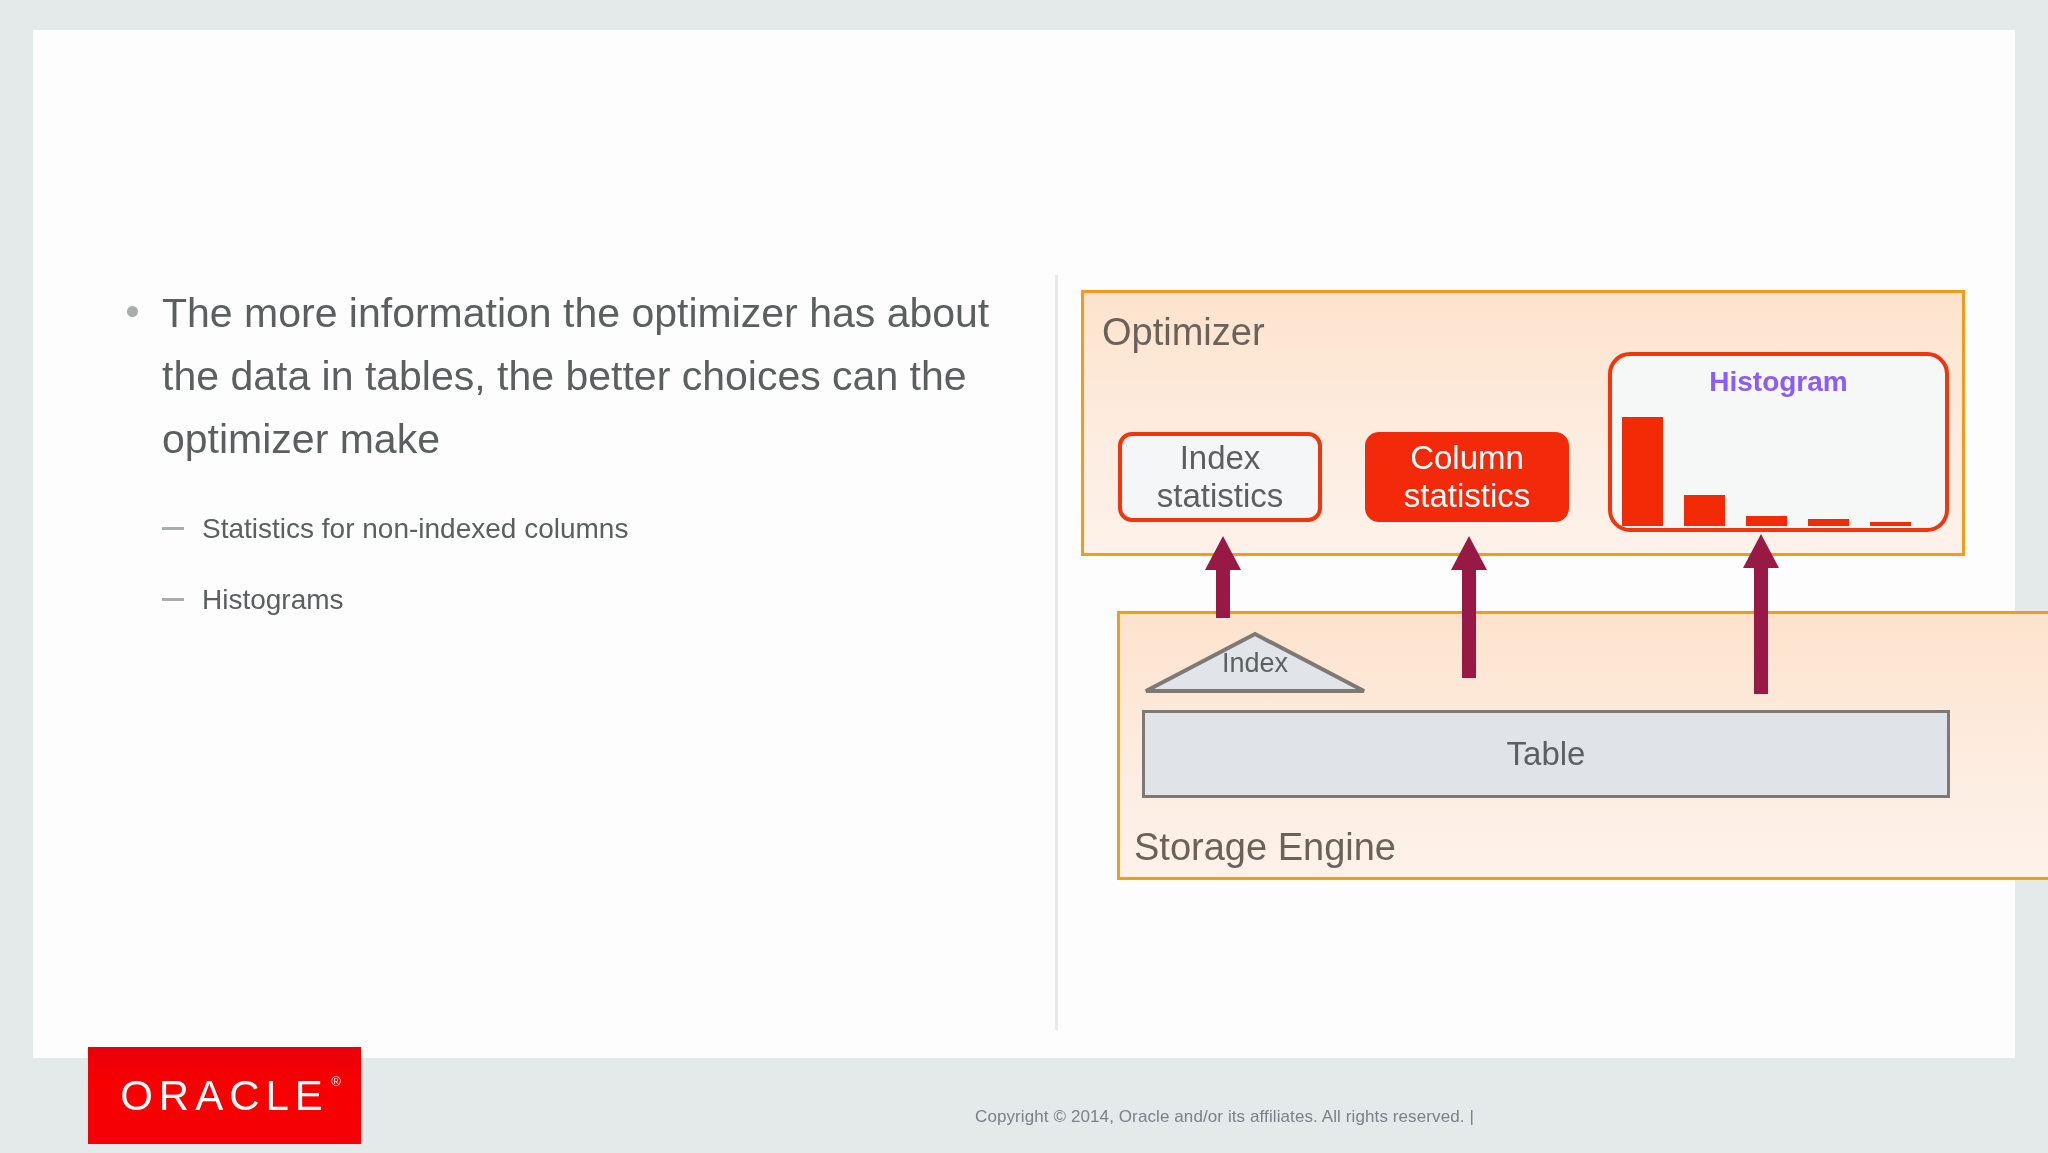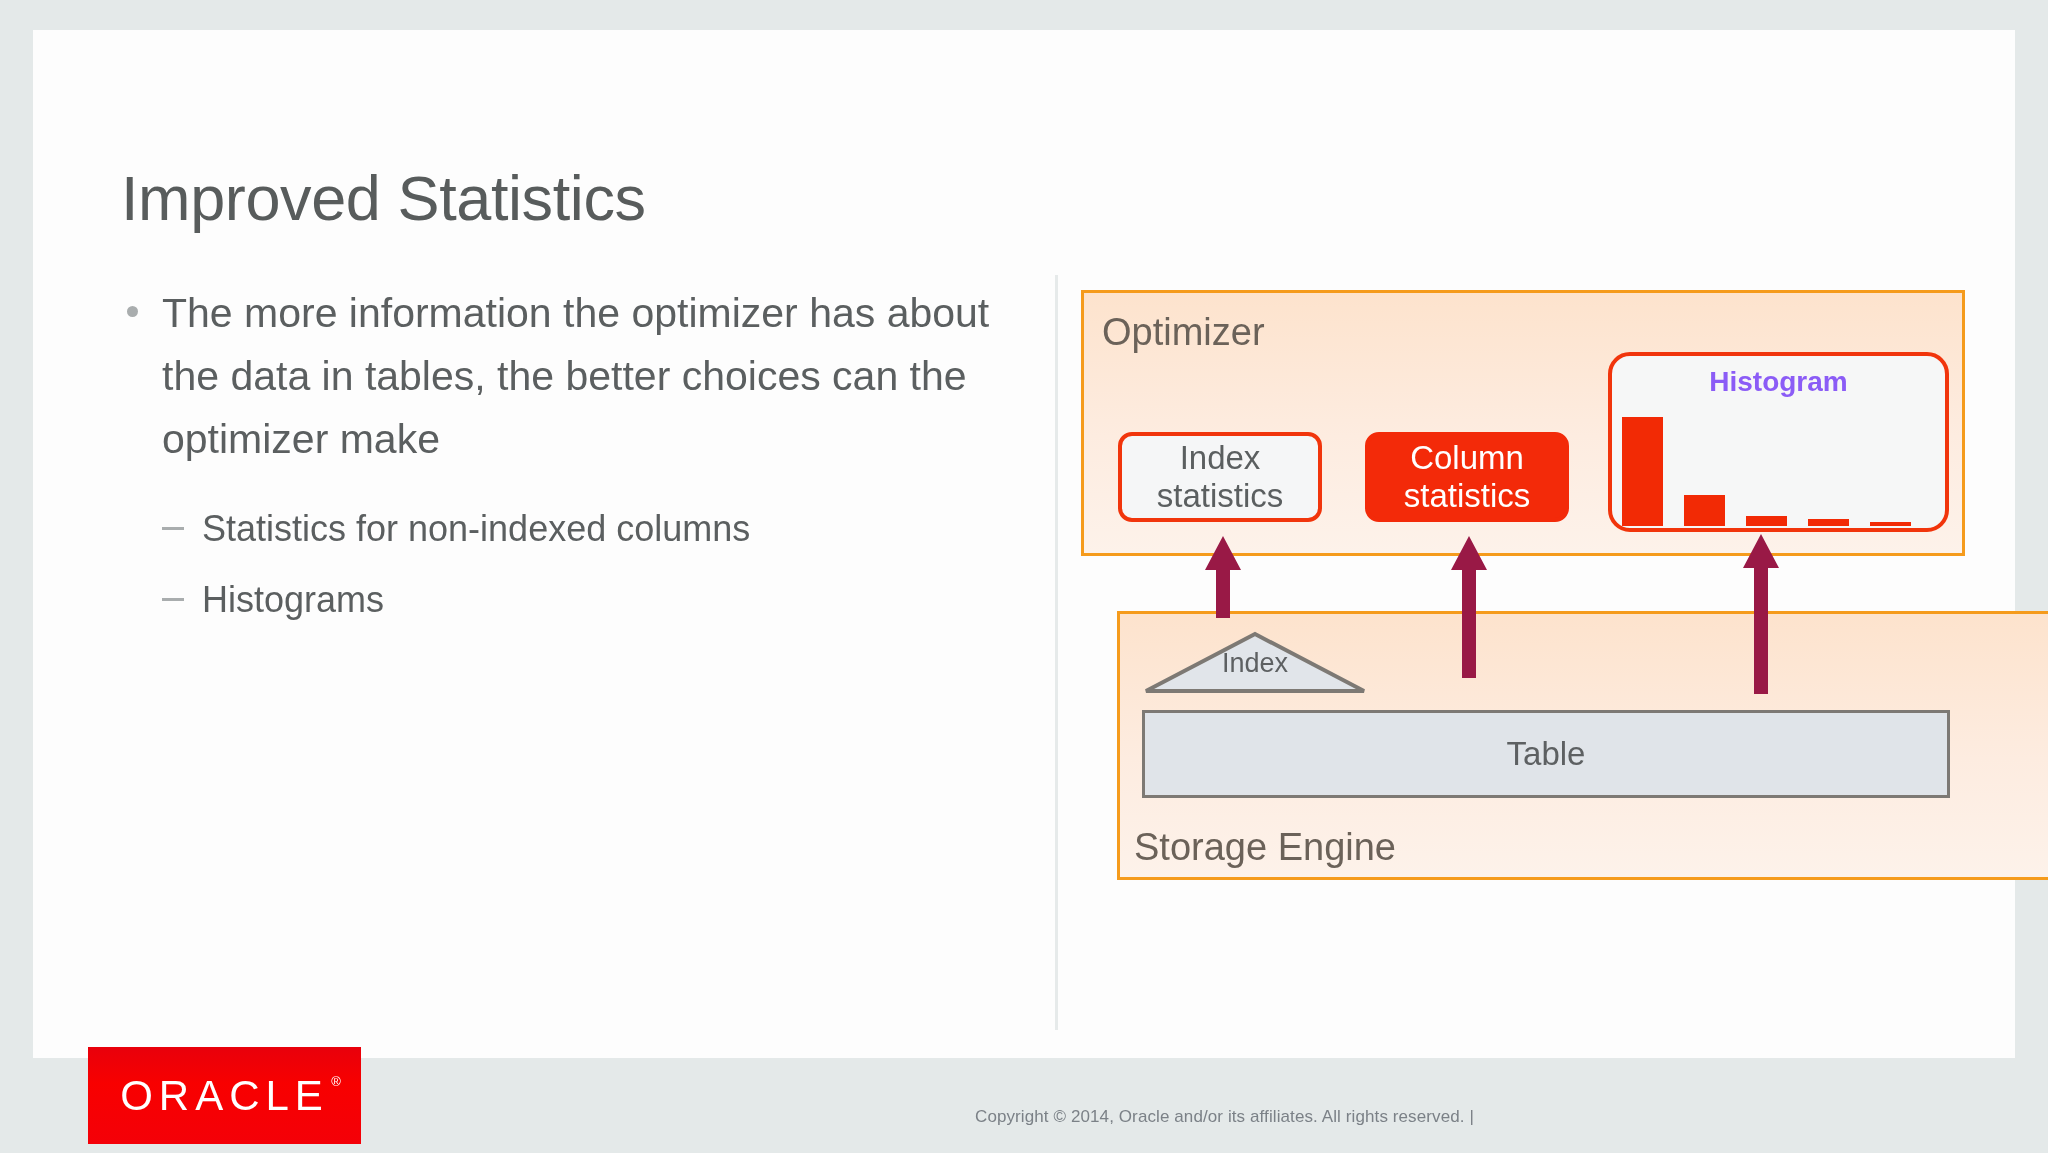--- a/index.html
+++ b/index.html
@@ -113,21 +113,21 @@
     top: 24px;
     width: 11px;
     height: 11px;
     border-radius: 50%;
     background: #a9adae;
   }
   .bullet-l2 {
     position: relative;
     display: block;
     padding-left: 81px;
-    font-size: 36px;
+    font-size: 28px;
     line-height: 71px;
     color: #5b5f60;
   }
   .bullet-l2 .dash {
     position: absolute;
     left: 41px;
     top: 34px;
     width: 22px;
     height: 3px;
     background: #a9adae;
@@ -289,21 +289,20 @@
   }
   .arrow svg { display: block; }
 </style>
 </head>
 <body>
 
 <div id="slide-root">
 
   <div class="slide-canvas">
 
-    <div class="slide-title">Improved Statistics</div>
 
     <div class="body-area">
       <div class="bullet-l1">
         <span class="dot"></span>
         <span>The more information the optimizer has about the data in tables, the better choices can the optimizer make</span>
       </div>
       <div class="bullet-l2">
         <span class="dash"></span>
         <span>Statistics for non-indexed columns</span>
       </div>

